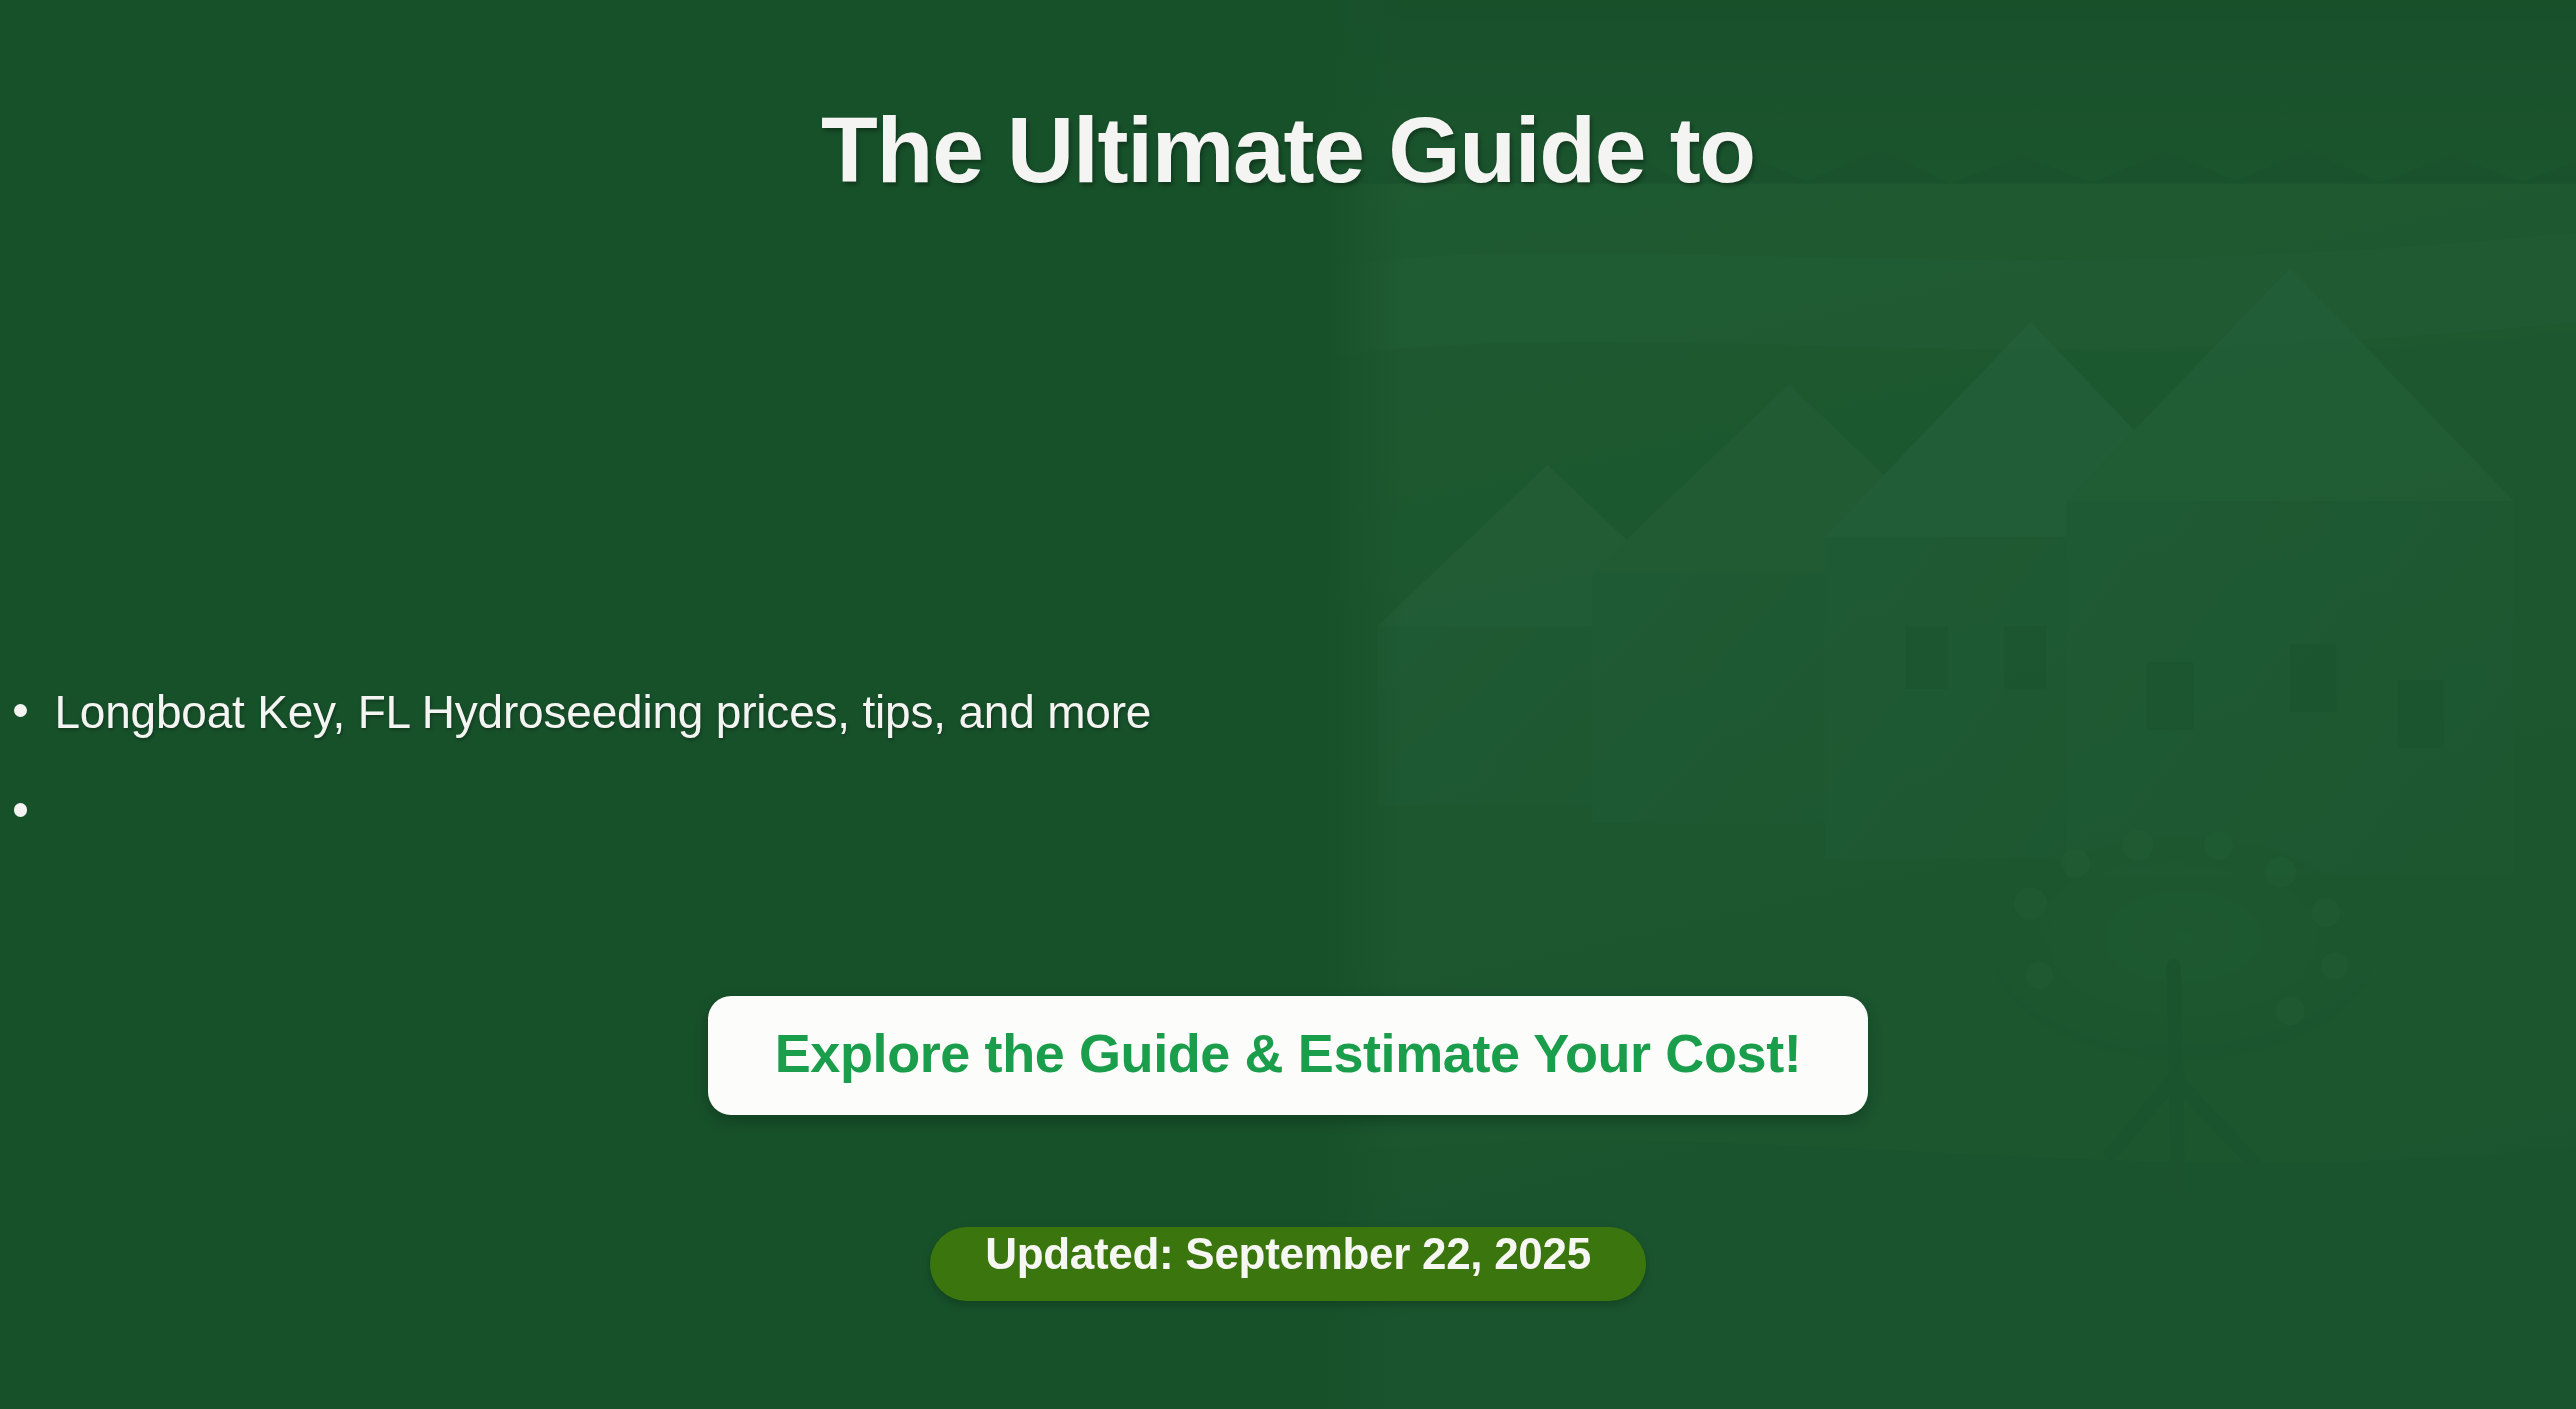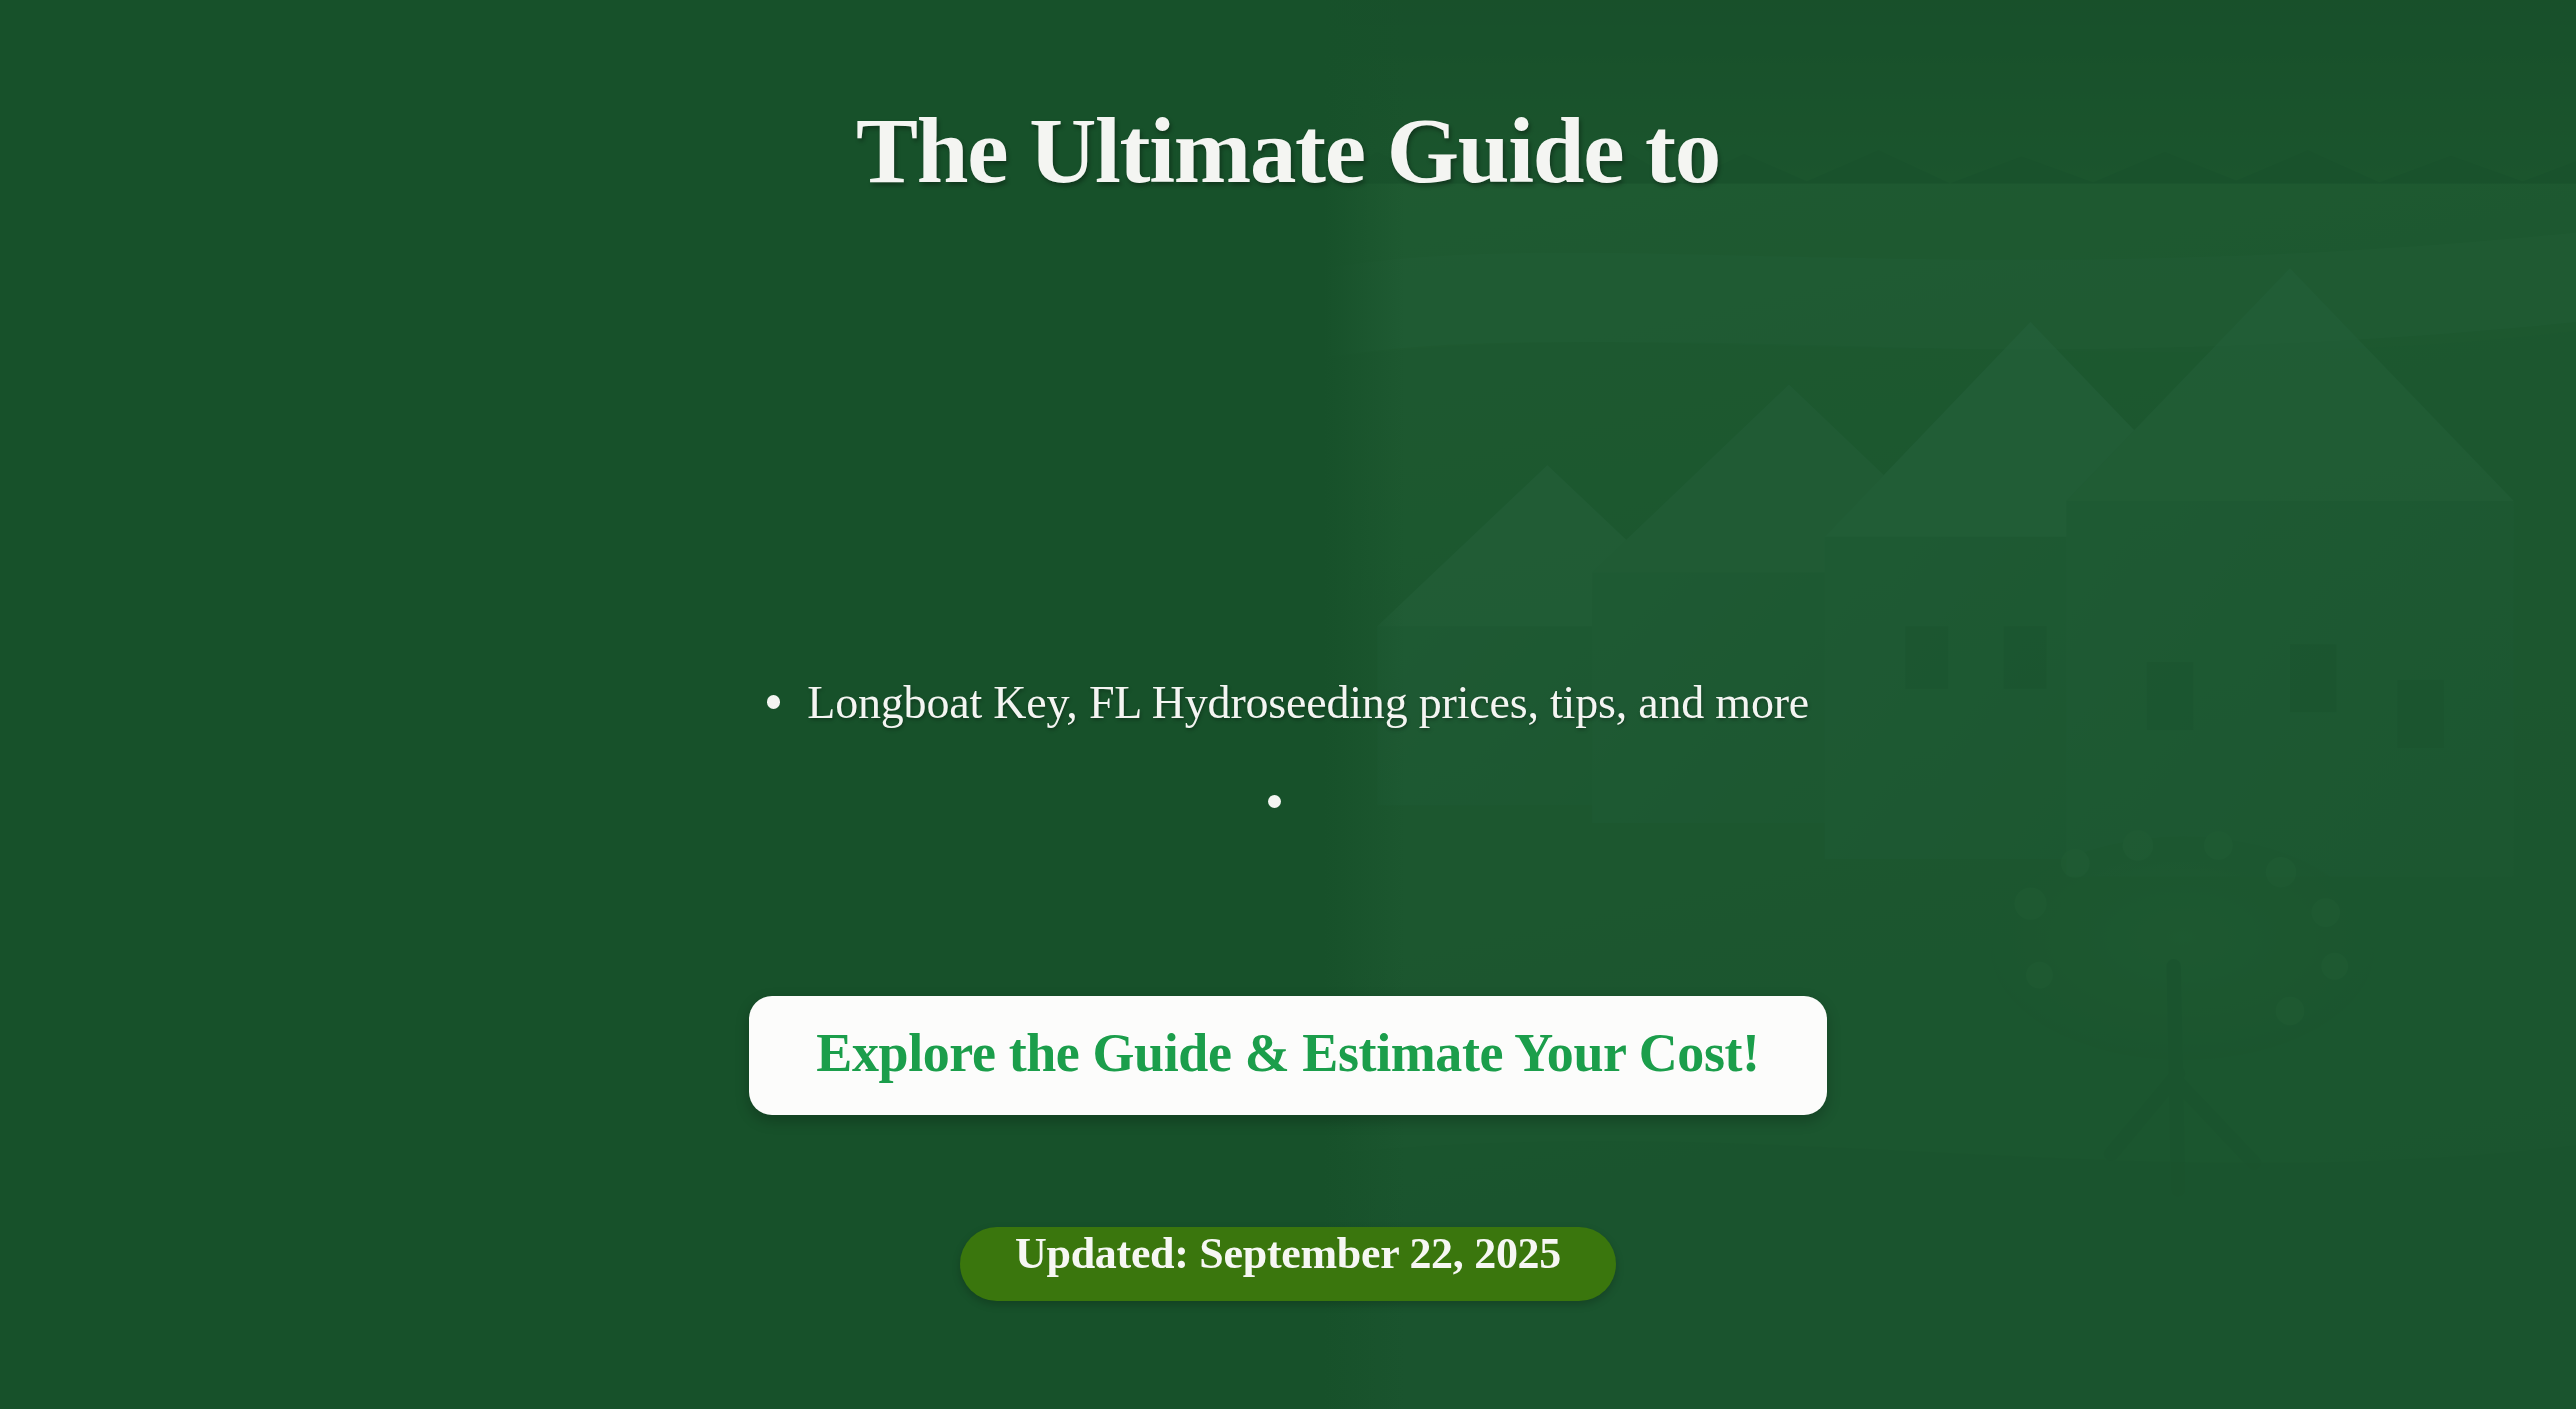--- a/index.html
+++ b/index.html
@@ -8,21 +8,21 @@
     padding: 0;
     background: #0d2d18;
   }
 
   .banner {
     position: relative;
     width: 2576px;
     height: 1410px;
     overflow: hidden;
     background: #17512a;
-    font-family: Liberation Serif, serif;
+    font-family: Liberation Sans, sans-serif;
     -webkit-font-smoothing: antialiased;
   }
 
   
   .photo-layer {
     position: absolute;
     left: 1324px;
     top: 0;
     width: 1252px;
     height: 1410px;
@@ -72,24 +72,24 @@
     display: block;
     color: #a5e63c;
     text-shadow: 1.8px 2.7px 4.5px rgba(0,0,0,0.33);
   }
 
   .bullets {
     position: absolute;
     left: 0;
     right: 0;
     top: 673px;
-    margin: 4px;
+    margin: 14px;
     padding: 0;
     list-style: none;
-    text-align: center;
+    text-align: left;
   }
   .bullets li {
     display: block;
     position: relative;
     color: #f4f5f2;
     font-size: 46px;
     font-weight: 400;
     line-height: 1.12;
     margin: 0 0 48px 0;
     letter-spacing: -0.2px;

